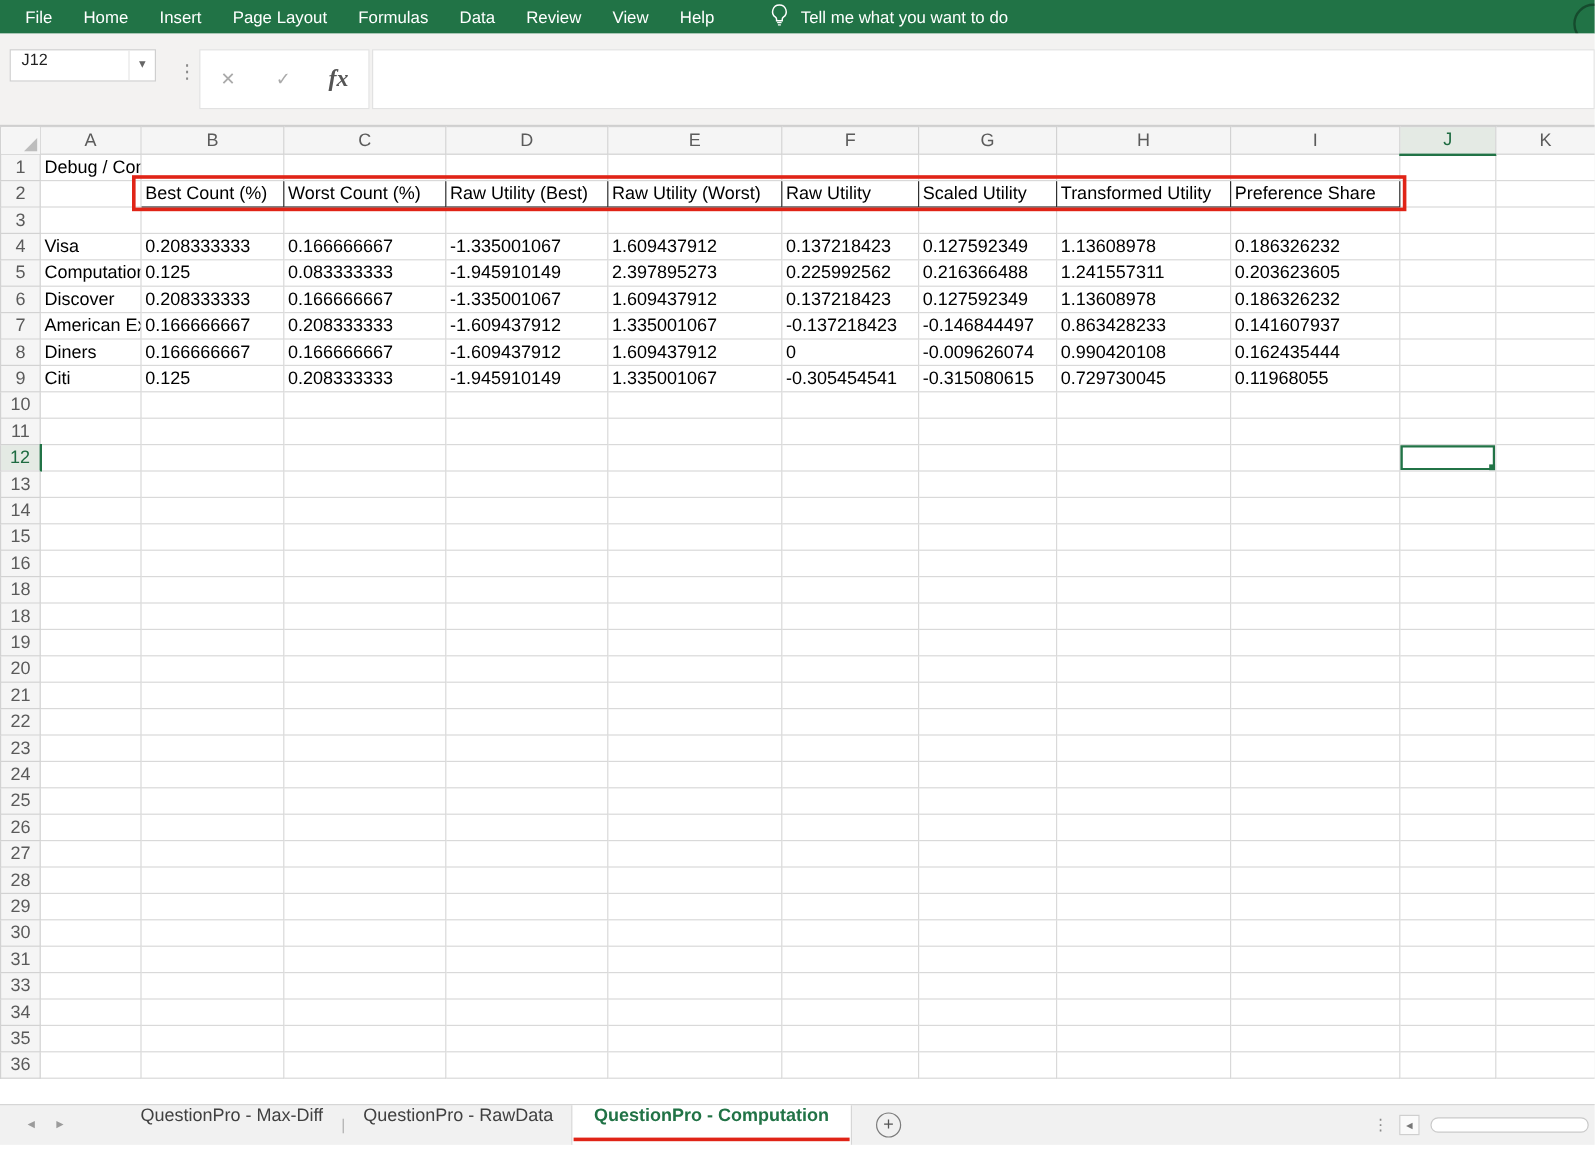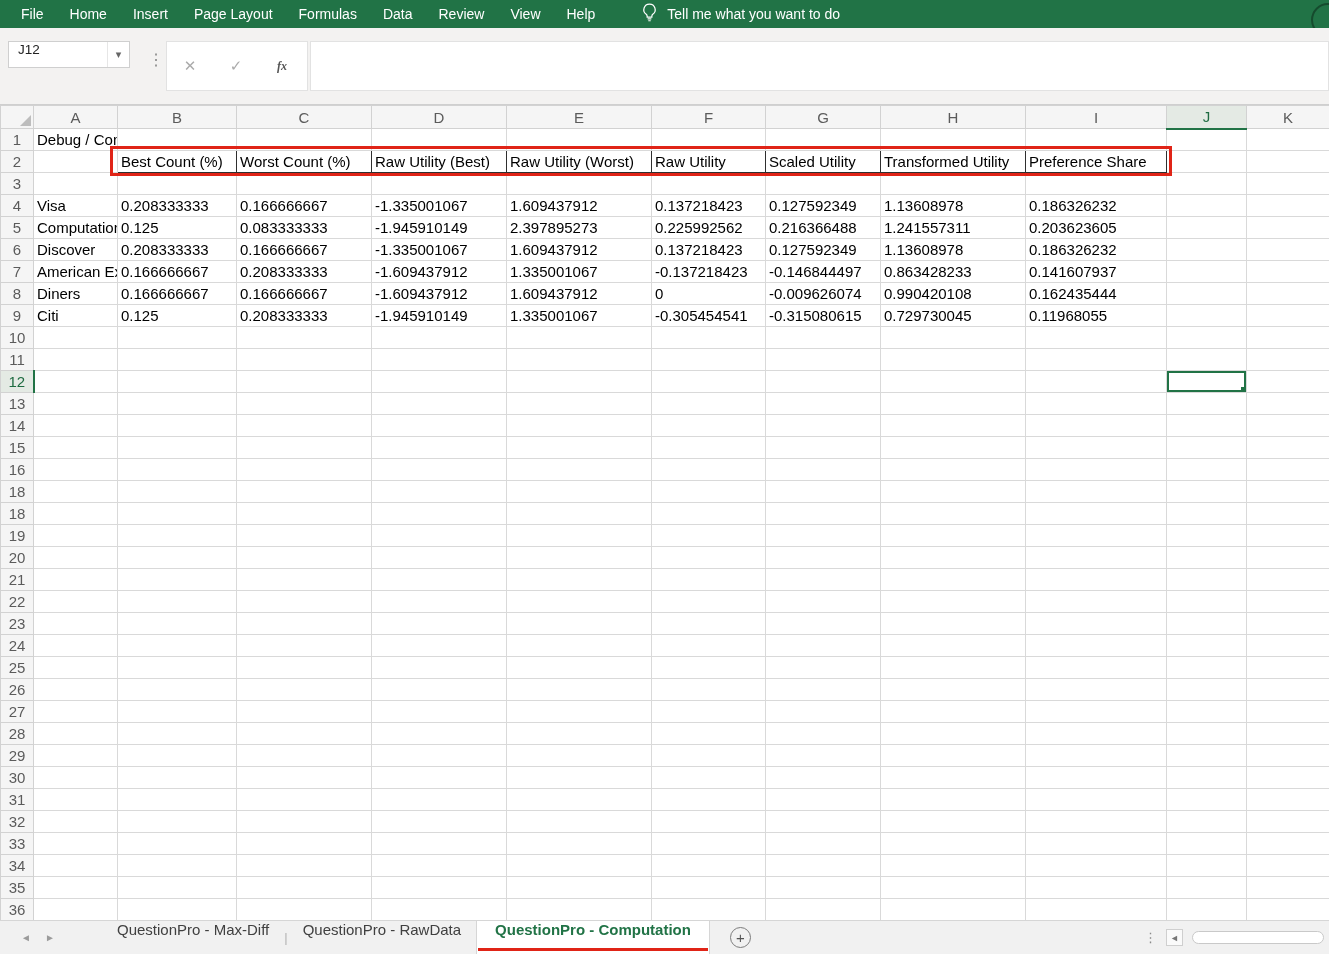--- a/index.html
+++ b/index.html
@@ -15,21 +15,21 @@
   .ribbon-circle{position:absolute;right:-16px;top:3px;width:34px;height:34px;border-radius:50%;border:2px solid rgba(0,0,0,.35)}
 
   
   .formula-area{height:77px;background:#f3f2f1;position:relative;border-bottom:1px solid #cfcfcf}
   .name-box{position:absolute;left:8px;top:13px;width:122px;height:27px;background:#fff;border:1px solid #cfcfcf;display:flex;align-items:flex-start;font-size:13.5px;color:#222}
   .nb-text{flex:1;padding-left:9px}
   .nb-arrow{width:22px;text-align:center;color:#666;font-size:11px;border-left:1px solid #e6e6e6;line-height:25px;height:100%}
   .dots{position:absolute;left:148px;top:22px;color:#8a8a8a;font-size:16px}
   .fx-box{position:absolute;left:166px;top:13px;width:142px;height:50px;background:#fff;border:1px solid #e2e2e2;display:flex;align-items:center}
   .fb-x,.fb-check{width:46px;text-align:center;color:#aaa;font-size:15px}
-  .fb-fx{width:46px;text-align:center;color:#555;font-size:12px;font-family:"Liberation Serif",serif;font-style:italic;font-weight:bold}
+  .fb-fx{width:46px;text-align:center;color:#555;font-size:20px;font-family:"Liberation Serif",serif;font-style:italic;font-weight:bold}
   .formula-input{position:absolute;left:310px;top:13px;right:0;height:50px;background:#fff;border:1px solid #e2e2e2}
 
   
   .grid-wrap{position:relative;width:1329px;height:815px;background:#fff;overflow:hidden}
   table.grid{border-collapse:collapse;table-layout:fixed;width:1329px}
   .grid th,.grid td{height:22px;font-size:15px;white-space:nowrap;overflow:hidden;padding:0 3px;line-height:21px}
   .colhead,.rowhead,.corner{background:#f5f5f5;border:1px solid #d2d2d2;color:#5b5b5b;font-weight:400;text-align:center;font-size:14.5px}
   .grid tr:first-child th{height:23px}
   .corner{position:relative}
   .corner-tri{position:absolute;right:2px;bottom:2px;width:0;height:0;border-left:11px solid transparent;border-bottom:11px solid #bdbdbd;display:block}
@@ -551,34 +551,20 @@
             <td class="cell"></td>
             <td class="cell"></td>
             <td class="cell"></td>
             <td class="cell"></td>
             <td class="cell"></td>
             <td class="cell"></td>
             <td class="cell"></td>
           </tr>
           <tr>
             <th class="rowhead">31</th>
-            <td class="cell"></td>
-            <td class="cell"></td>
-            <td class="cell"></td>
-            <td class="cell"></td>
-            <td class="cell"></td>
-            <td class="cell"></td>
-            <td class="cell"></td>
-            <td class="cell"></td>
-            <td class="cell"></td>
-            <td class="cell"></td>
-            <td class="cell"></td>
-          </tr>
-          <tr>
-            <th class="rowhead">32</th>
             <td class="cell"></td>
             <td class="cell"></td>
             <td class="cell"></td>
             <td class="cell"></td>
             <td class="cell"></td>
             <td class="cell"></td>
             <td class="cell"></td>
             <td class="cell"></td>
             <td class="cell"></td>
             <td class="cell"></td>

